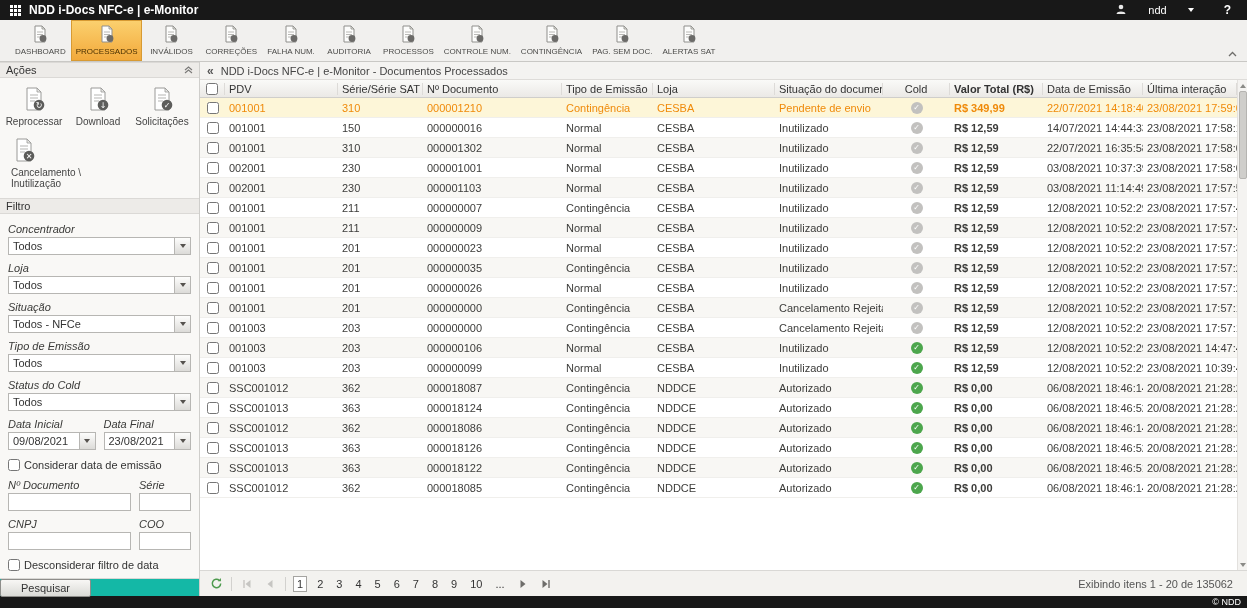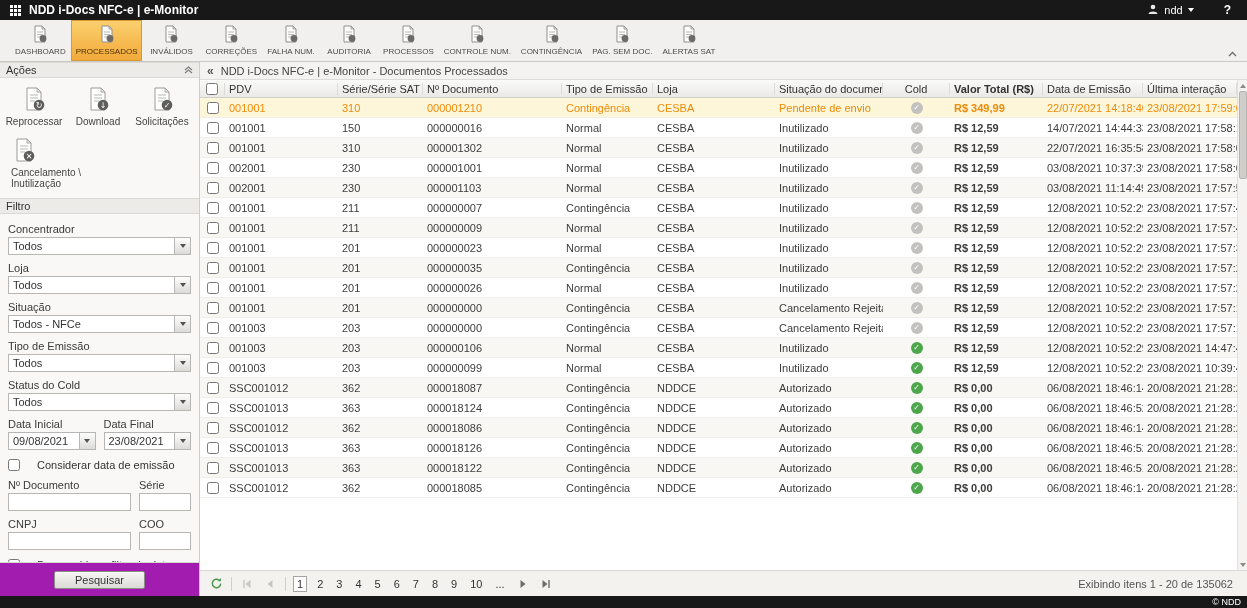--- a/index.html
+++ b/index.html
@@ -5,21 +5,21 @@
   *{box-sizing:border-box;margin:0;padding:0;}
   html,body{width:1247px;height:608px;overflow:hidden;}
   body{font-family:"Liberation Sans",sans-serif;font-size:11px;color:#333;background:#fff;}
 
   
   .topbar{height:20px;background:#181818;display:flex;align-items:center;color:#fff;padding:0 10px;gap:8px;}
   .waffle{display:grid;grid-template-columns:repeat(3,3px);grid-auto-rows:3px;gap:1px;cursor:pointer;}
   .waffle i{background:#fff;display:block;}
   .app-title{font-weight:bold;font-size:12px;white-space:nowrap;}
   .topbar-spacer{flex:1;}
-  .user-box{display:flex;align-items:center;gap:5px;cursor:pointer;}
+  .user-box{display:flex;align-items:center;gap:21px;cursor:pointer;}
   .caret{width:0;height:0;border-left:3px solid transparent;border-right:3px solid transparent;border-top:4px solid #fff;display:inline-block;}
   .help-btn{margin-left:22px;margin-right:6px;cursor:pointer;font-weight:bold;font-size:12px;}
 
   
   .ribbon{height:42px;background:#f1f0ee;border-bottom:1px solid #c9c8c5;display:flex;align-items:stretch;padding-left:10px;position:relative;}
   .tab{min-width:58px;padding:0 4px;display:flex;flex-direction:column;align-items:center;justify-content:center;gap:2px;cursor:pointer;border:1px solid transparent;}
   .tab-label{font-size:8px;color:#4a4a48;white-space:nowrap;}
   .tab.active{background:linear-gradient(#fbd06e,#f2a93b);border-color:#d79a33;}
   .tab.active .tab-label{color:#4a3000;}
   .ribbon-collapse{position:absolute;right:10px;bottom:4px;cursor:pointer;line-height:0;}
@@ -30,32 +30,32 @@
   
   .sidebar{width:200px;border-right:1px solid #cfcecb;background:#f9f8f6;display:flex;flex-direction:column;}
   .panel-header{height:16px;background:#edebe8;border-top:1px solid #dbd9d6;border-bottom:1px solid #dbd9d6;display:flex;align-items:center;justify-content:space-between;padding:0 6px;color:#333;flex:none;}
   .ph-collapse{cursor:pointer;line-height:0;}
   .actions-area{padding:5px 2px 6px;flex:none;}
   .actions-row{display:flex;}
   .action{display:flex;flex-direction:column;align-items:center;gap:2px;padding:3px 2px;cursor:pointer;width:64px;text-align:center;}
   .action-label{font-size:10px;color:#444;line-height:11px;}
   .action.wide{width:100px;align-items:flex-start;text-align:left;padding-left:9px;margin-top:4px;}
   .filters{padding:2px 8px 6px;flex:1;overflow:hidden;}
-  .flabel{display:block;color:#3a3a38;margin:7px 0 2px;white-space:nowrap;}
+  .flabel{display:block;color:#3a3a38;margin:7px 0 2px;white-space:nowrap;font-style:italic;}
   .trigger{display:flex;height:18px;border:1px solid #b7b6b3;background:#fff;align-items:center;cursor:pointer;}
   .tval{flex:1;padding:0 4px;white-space:nowrap;overflow:hidden;}
   .tbtn{width:16px;height:100%;border-left:1px solid #b7b6b3;background:linear-gradient(#fdfdfc,#dcdbd8);display:flex;align-items:center;justify-content:center;flex:none;}
   .arr{width:0;height:0;border-left:3px solid transparent;border-right:3px solid transparent;border-top:4px solid #55524e;}
   .two-col{display:flex;gap:8px;}
   .two-col>div{flex:1;min-width:0;}
   .two-col.fields>div:last-child{flex:0 0 52px;}
   .txt{height:18px;border:1px solid #b7b6b3;width:100%;font:11px "Liberation Sans",sans-serif;padding:0 3px;background:#fff;}
-  .chk{display:flex;align-items:flex-start;gap:17px;margin:9px 0 1px;cursor:pointer;white-space:nowrap;}
+  .chk{display:flex;align-items:flex-start;gap:4px;margin:9px 0 1px;cursor:pointer;white-space:nowrap;}
   input[type=checkbox]{width:12px;height:12px;margin:0;flex:none;}
-  .sidebar-footer{height:34px;background:#a21caf;border-top:1px solid #d9d8d5;display:flex;align-items:center;justify-content:center;flex:none;}
+  .sidebar-footer{height:18px;background:#14b8a6;border-top:1px solid #d9d8d5;display:flex;align-items:center;flex:none;}
   .btn{border:1px solid #8e8d8a;background:linear-gradient(#f8f7f5,#dadad6);padding:2px 20px;font:11px "Liberation Sans",sans-serif;border-radius:2px;cursor:pointer;color:#333;}
 
   
   .main{flex:1;display:flex;flex-direction:column;position:relative;background:#fff;min-width:0;}
   .breadcrumb-bar{height:18px;background:#f4f3f1;border-bottom:1px solid #dedcd9;display:flex;align-items:center;gap:7px;padding:0 7px;color:#444;flex:none;}
   .bc-collapse{font-weight:bold;color:#555;cursor:pointer;font-size:12px;}
   .grid-header{display:flex;height:18px;background:linear-gradient(#fafaf8,#ebe9e6);border-bottom:1px solid #cfcecb;margin-right:10px;flex:none;align-items:center;}
   .grid-header .cell{border-right:1px solid #dddbd8;color:#333;}
   .grid-rows{margin-right:10px;flex:none;}
   .grid-row{display:flex;height:20px;border-bottom:1px solid #f0efec;background:#fff;cursor:pointer;}

